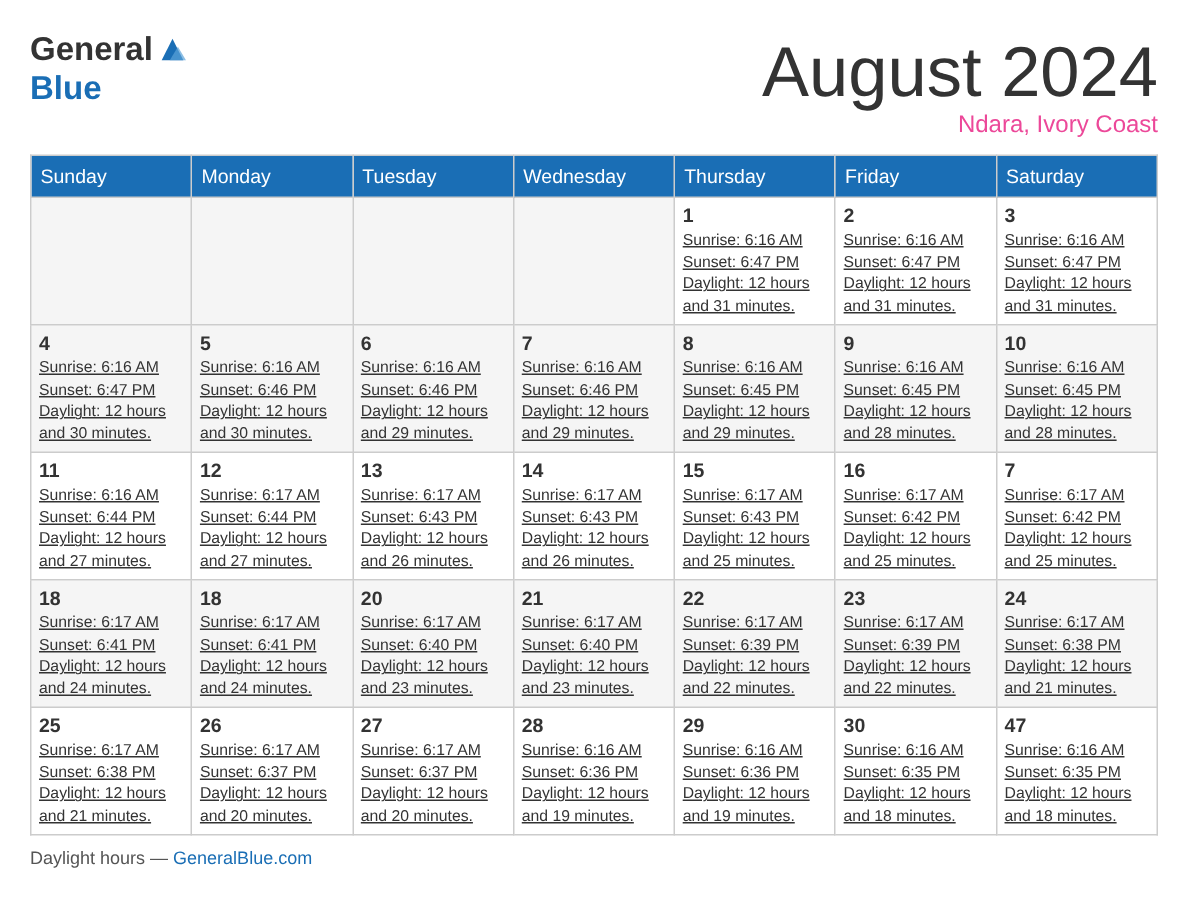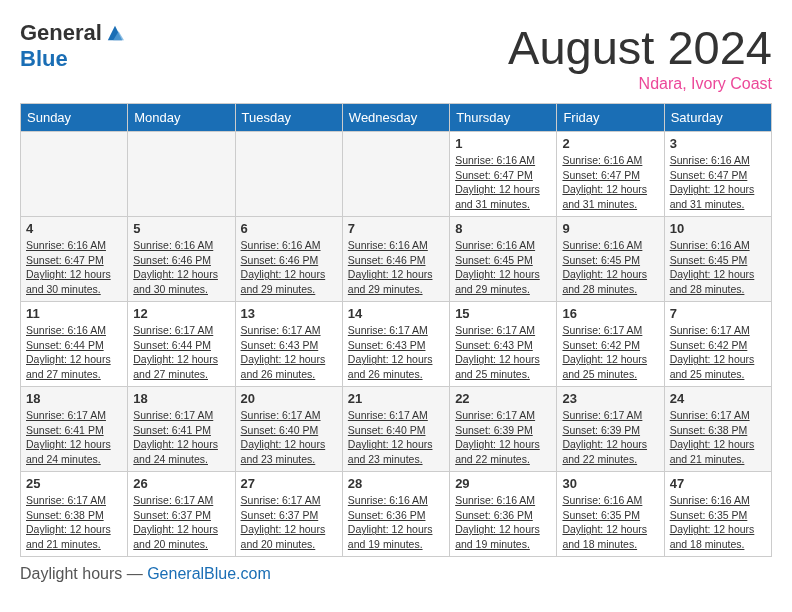--- a/index.html
+++ b/index.html
@@ -89,21 +89,21 @@
       margin-bottom: 2px;
     }
     .day-info {
       font-size: 10.5px;
       line-height: 1.4;
       color: #333;
       text-decoration: underline;
     }
     .footer {
       margin-top: 8px;
-      font-size: 16px;
+      font-size: 12px;
       color: #555;
     }
     .footer a {
       color: #1a6eb5;
       text-decoration: none;
     }
   </style>
 </head>
 <body>
 

